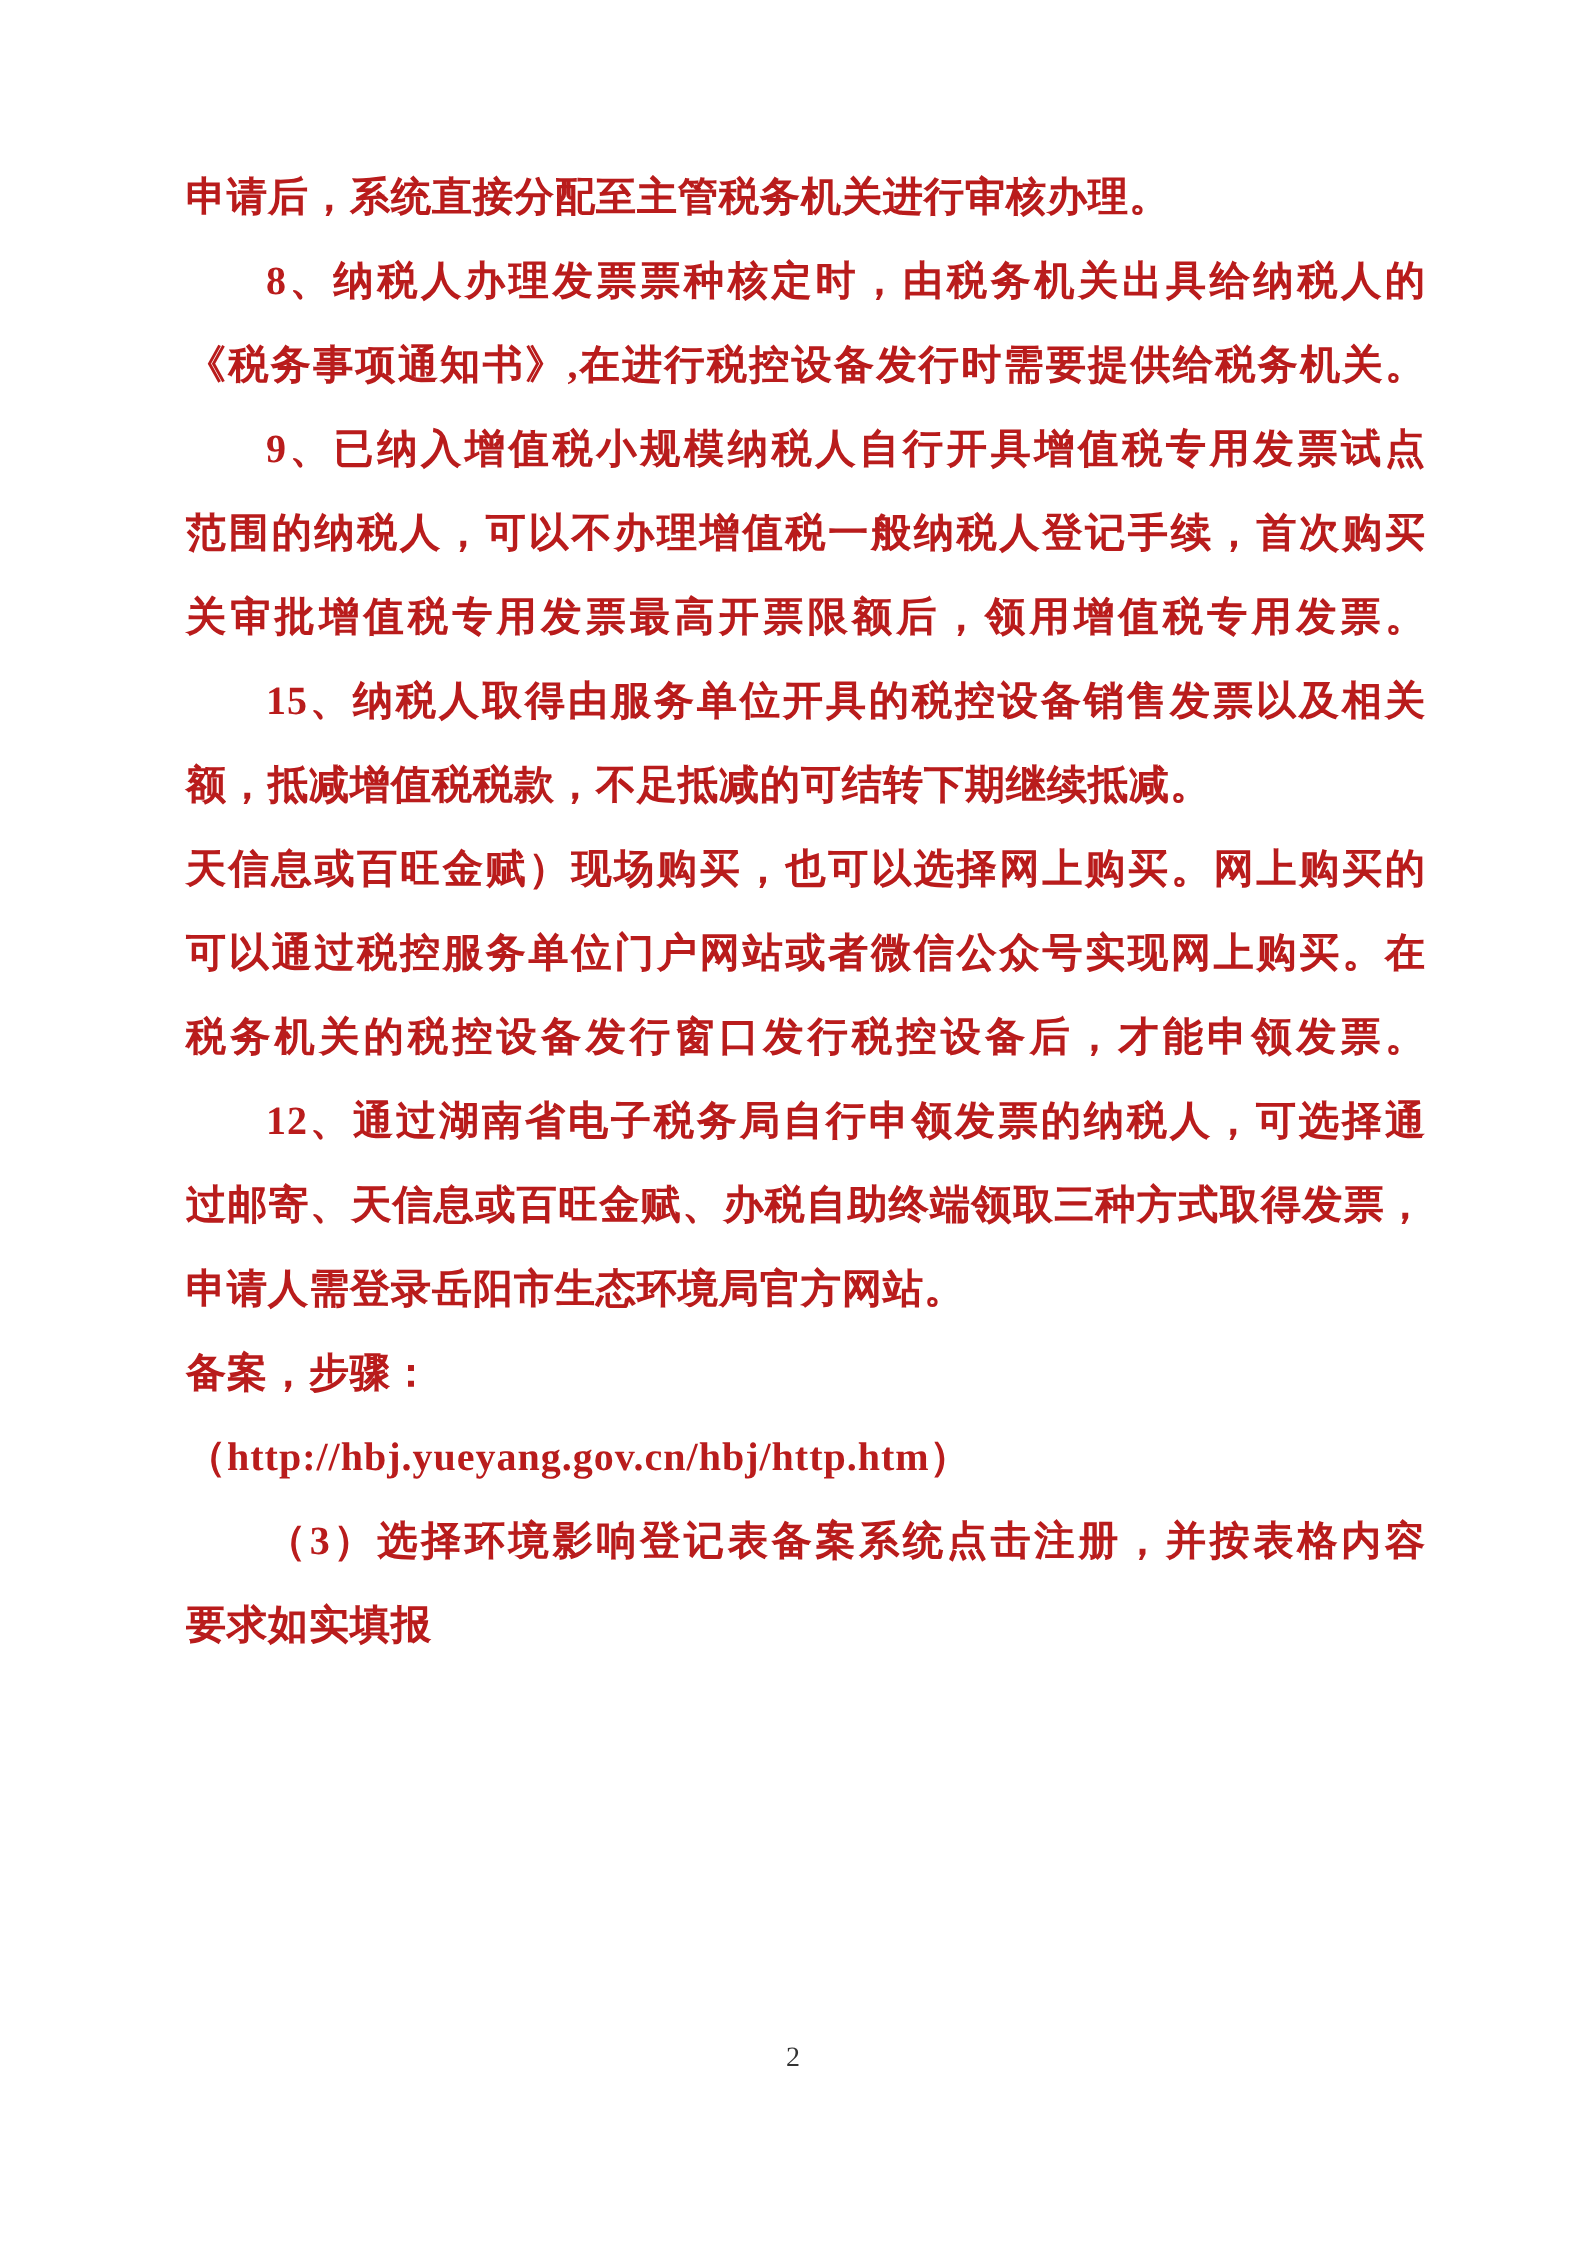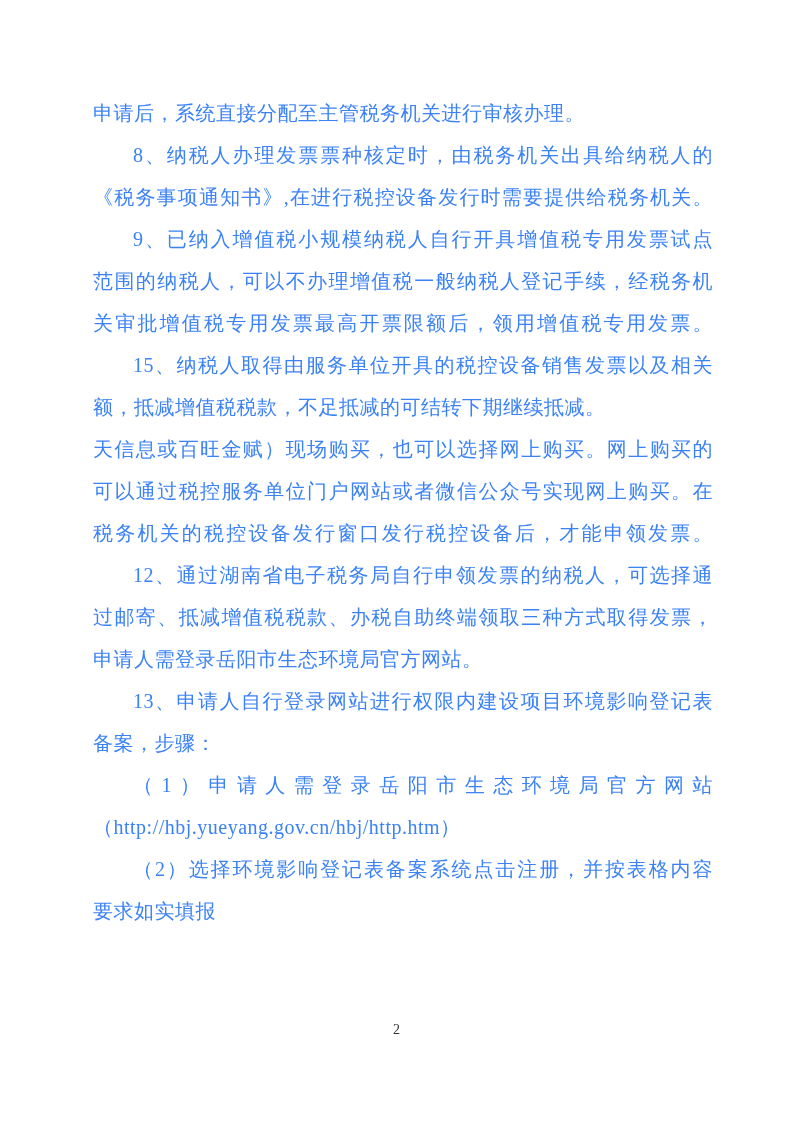--- a/index.html
+++ b/index.html
@@ -12,26 +12,27 @@
   .page {
     position: relative;
     width: 793px;
     height: 1122px;
     background: #ffffff;
     overflow: hidden;
   }
   .doc-body {
     position: absolute;
     left: 93px;
-    top: 92px;
+    top: 78px;
     width: 620px;
-    color: #3b82f6;
+    color: #b91c1c;
     font-size: 20px;
     line-height: 42px;
     letter-spacing: 0.5px;
+    font-weight: bold;
   }
   .line {
     width: 100%;
     text-align: left;
     white-space: normal;
   }
   .line.stretch {
     text-align: justify;
     text-align-last: justify;
     -moz-text-align-last: justify;
@@ -52,31 +53,29 @@
 </style>
 </head>
 <body>
 
 <div class="page">
   <div class="doc-body" id="doc-body">
       <div class="line">申请后，系统直接分配至主管税务机关进行审核办理。</div>
       <div class="line stretch indent">8、纳税人办理发票票种核定时，由税务机关出具给纳税人的</div>
       <div class="line stretch">《税务事项通知书》,在进行税控设备发行时需要提供给税务机关。</div>
       <div class="line stretch indent">9、已纳入增值税小规模纳税人自行开具增值税专用发票试点</div>
-      <div class="line stretch">范围的纳税人，可以不办理增值税一般纳税人登记手续，经税务机</div>
+      <div class="line stretch">范围的纳税人，可以不办理增值税一般纳税人登记手续，首次购买</div>
       <div class="line stretch">关审批增值税专用发票最高开票限额后，领用增值税专用发票。</div>
       <div class="line stretch indent">15、纳税人取得由服务单位开具的税控设备销售发票以及相关</div>
       <div class="line">额，抵减增值税税款，不足抵减的可结转下期继续抵减。</div>
       <div class="line stretch">天信息或百旺金赋）现场购买，也可以选择网上购买。网上购买的</div>
       <div class="line stretch">可以通过税控服务单位门户网站或者微信公众号实现网上购买。在</div>
       <div class="line stretch">税务机关的税控设备发行窗口发行税控设备后，才能申领发票。</div>
       <div class="line stretch indent">12、通过湖南省电子税务局自行申领发票的纳税人，可选择通</div>
-      <div class="line stretch">过邮寄、抵减增值税税款、办税自助终端领取三种方式取得发票，</div>
+      <div class="line stretch">过邮寄、天信息或百旺金赋、办税自助终端领取三种方式取得发票，</div>
       <div class="line">申请人需登录岳阳市生态环境局官方网站。</div>
-      <div class="line stretch indent">13、申请人自行登录网站进行权限内建设项目环境影响登记表</div>
       <div class="line">备案，步骤：</div>
-      <div class="line stretch indent">（1）申请人需登录岳阳市生态环境局官方网站</div>
       <div class="line">（http://hbj.yueyang.gov.cn/hbj/http.htm）</div>
-      <div class="line stretch indent">（2）选择环境影响登记表备案系统点击注册，并按表格内容</div>
+      <div class="line stretch indent">（3）选择环境影响登记表备案系统点击注册，并按表格内容</div>
       <div class="line">要求如实填报</div>
     </div>
   <div class="page-number">2</div>
 </div>
 
 </body></html>

